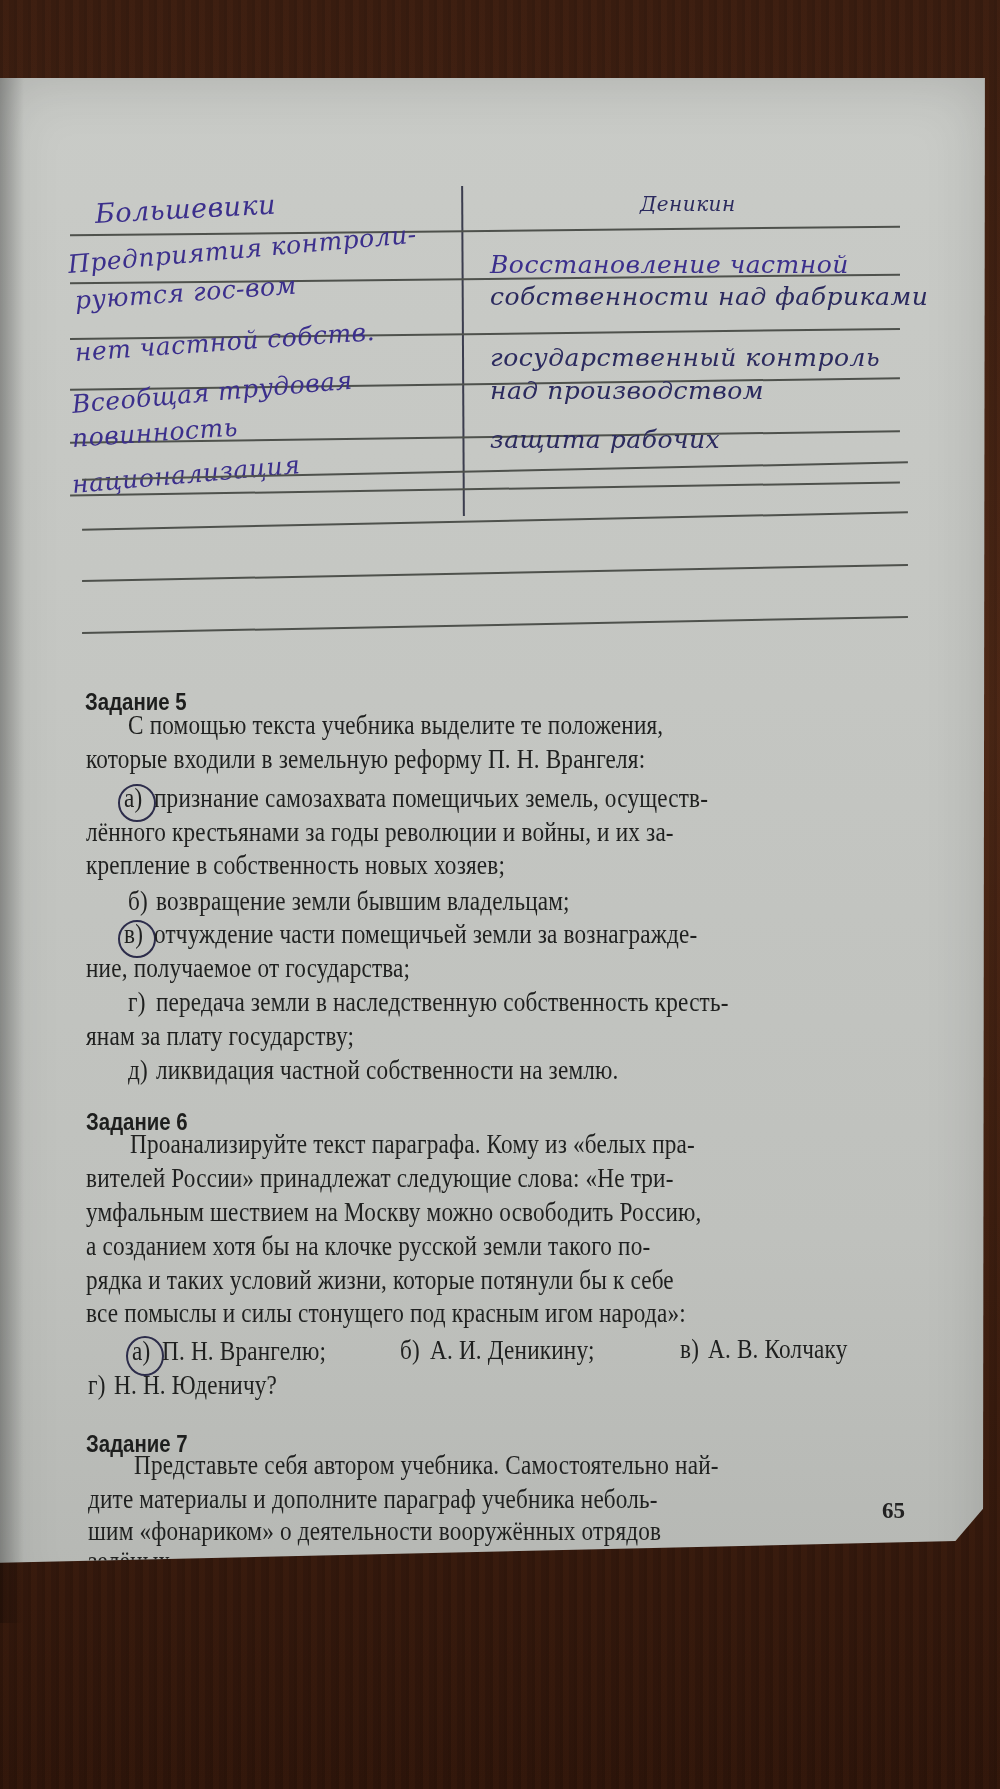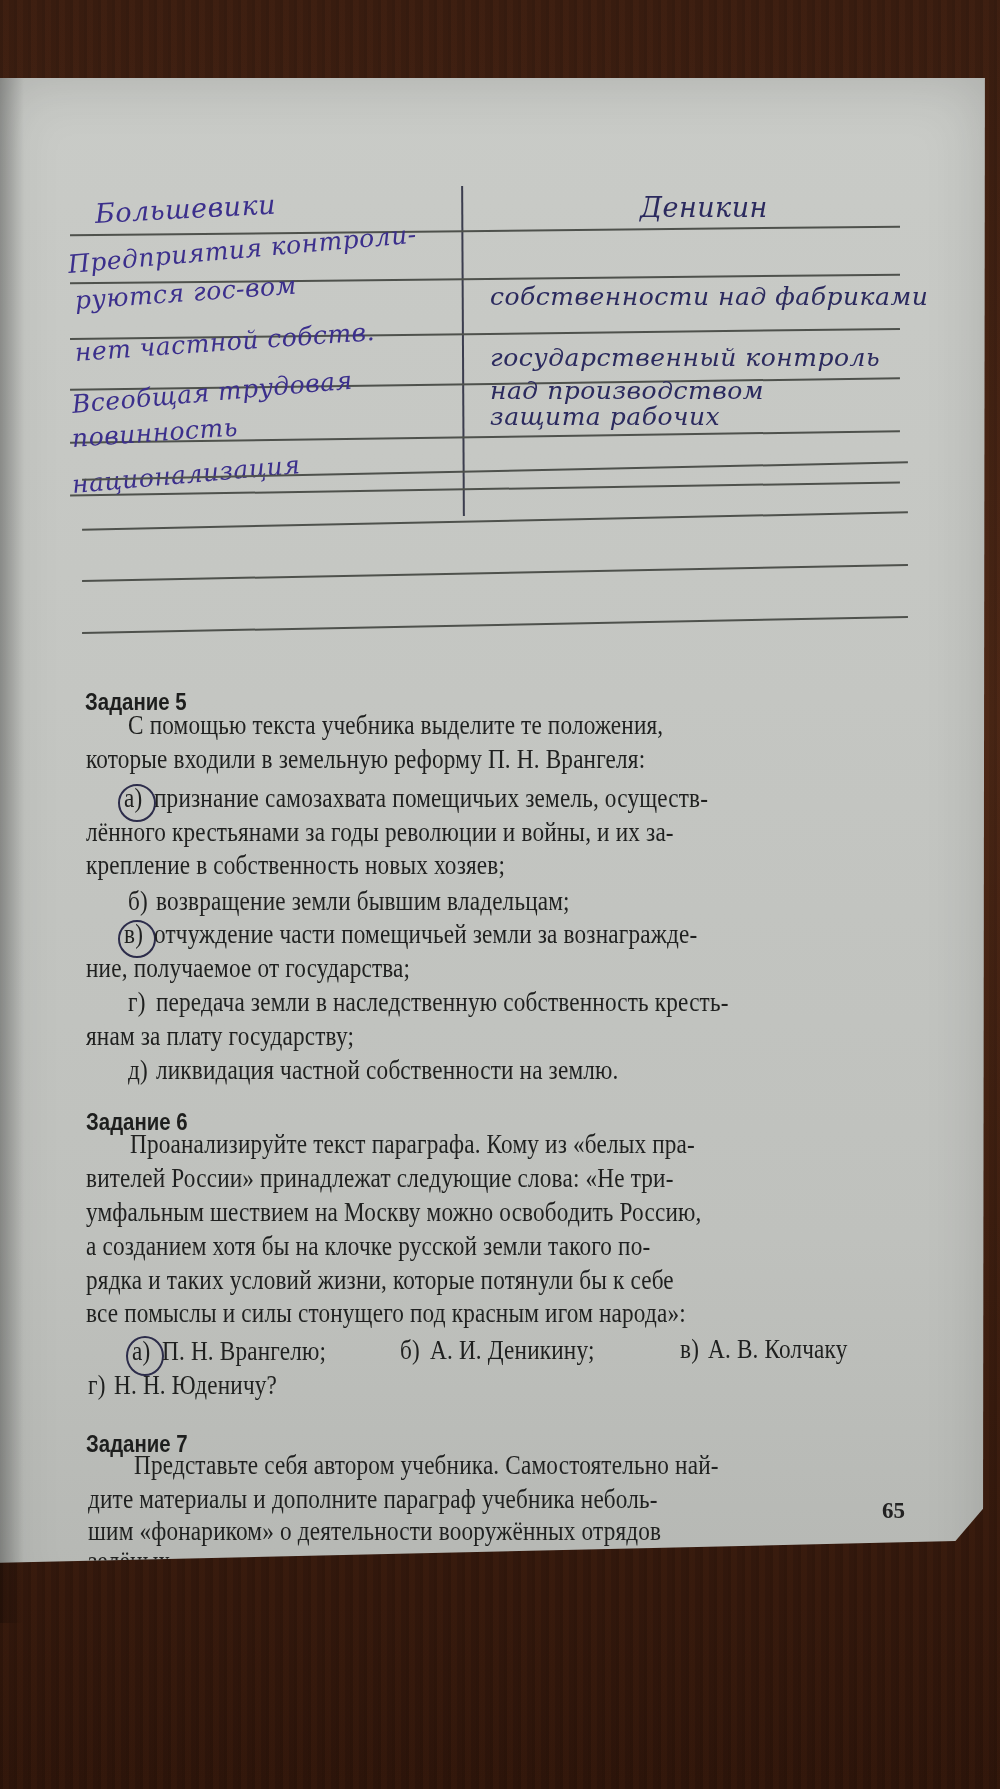--- a/index.html
+++ b/index.html
@@ -50,33 +50,34 @@
     <div class="col-divider"></div>
 
     <div class="rule" style="left:-10px;top:52px;width:830px;transform:rotate(-0.6deg);"></div>
     <div class="rule" style="left:-10px;top:100px;width:830px;transform:rotate(-0.6deg);"></div>
     <div class="rule" style="left:-10px;top:155px;width:830px;transform:rotate(-0.7deg);"></div>
     <div class="rule" style="left:-10px;top:205px;width:830px;transform:rotate(-0.8deg);"></div>
     <div class="rule" style="left:-10px;top:258px;width:830px;transform:rotate(-0.8deg);"></div>
     <div class="rule" style="left:-10px;top:310px;width:830px;transform:rotate(-0.9deg);"></div>
 
     <div class="hw" style="left:15px;top:20px;font-size:27px;transform:rotate(-3deg);">Большевики</div>
-    <div class="hw dark" style="left:560px;top:14px;font-size:27px;">Деникин</div>
+    <div class="hw dark" style="left:560px;top:14px;font-size:20px;">Деникин</div>
 
     <div class="hw" style="left:-12px;top:72px;transform:rotate(-5deg);">Предприятия контроли-</div>
     <div class="hw" style="left:-5px;top:108px;transform:rotate(-4deg);">руются гос-вом</div>
     <div class="hw" style="left:-5px;top:160px;transform:rotate(-4deg);">нет частной собств.</div>
     <div class="hw" style="left:-8px;top:212px;transform:rotate(-5deg);">Всеобщая трудовая</div>
     <div class="hw" style="left:-8px;top:246px;transform:rotate(-4deg);">повинность</div>
     <div class="hw" style="left:-8px;top:292px;transform:rotate(-5deg);">национализация</div>
 
+    <div class="hw" style="left:410px;top:72px;">Восстановление частной</div>
     <div class="hw dark" style="left:410px;top:165px;">государственный контроль</div>
     <div class="hw dark" style="left:410px;top:104px;">собственности над фабриками</div>
     <div class="hw dark" style="left:410px;top:198px;">над производством</div>
-    <div class="hw dark" style="left:410px;top:224px;">защита рабочих</div>
+    <div class="hw dark" style="left:410px;top:247px;">защита рабочих</div>
   </div>
 
   <div class="rule" style="left:82px;top:392px;width:826px;transform:rotate(-1.2deg);"></div>
   <div class="rule" style="left:82px;top:442px;width:826px;transform:rotate(-1.2deg);"></div>
   <div class="rule" style="left:82px;top:494px;width:826px;transform:rotate(-1.1deg);"></div>
   <div class="rule" style="left:82px;top:546px;width:826px;transform:rotate(-1.1deg);"></div>
 
   <div class="task-title" style="left:85px;top:610px;">Задание 5</div>
   <div class="txt" style="left:128px;top:630px;">С помощью текста учебника выделите те положения,</div>
   <div class="txt" style="left:86px;top:664px;">которые входили в земельную реформу П. Н. Врангеля:</div>

